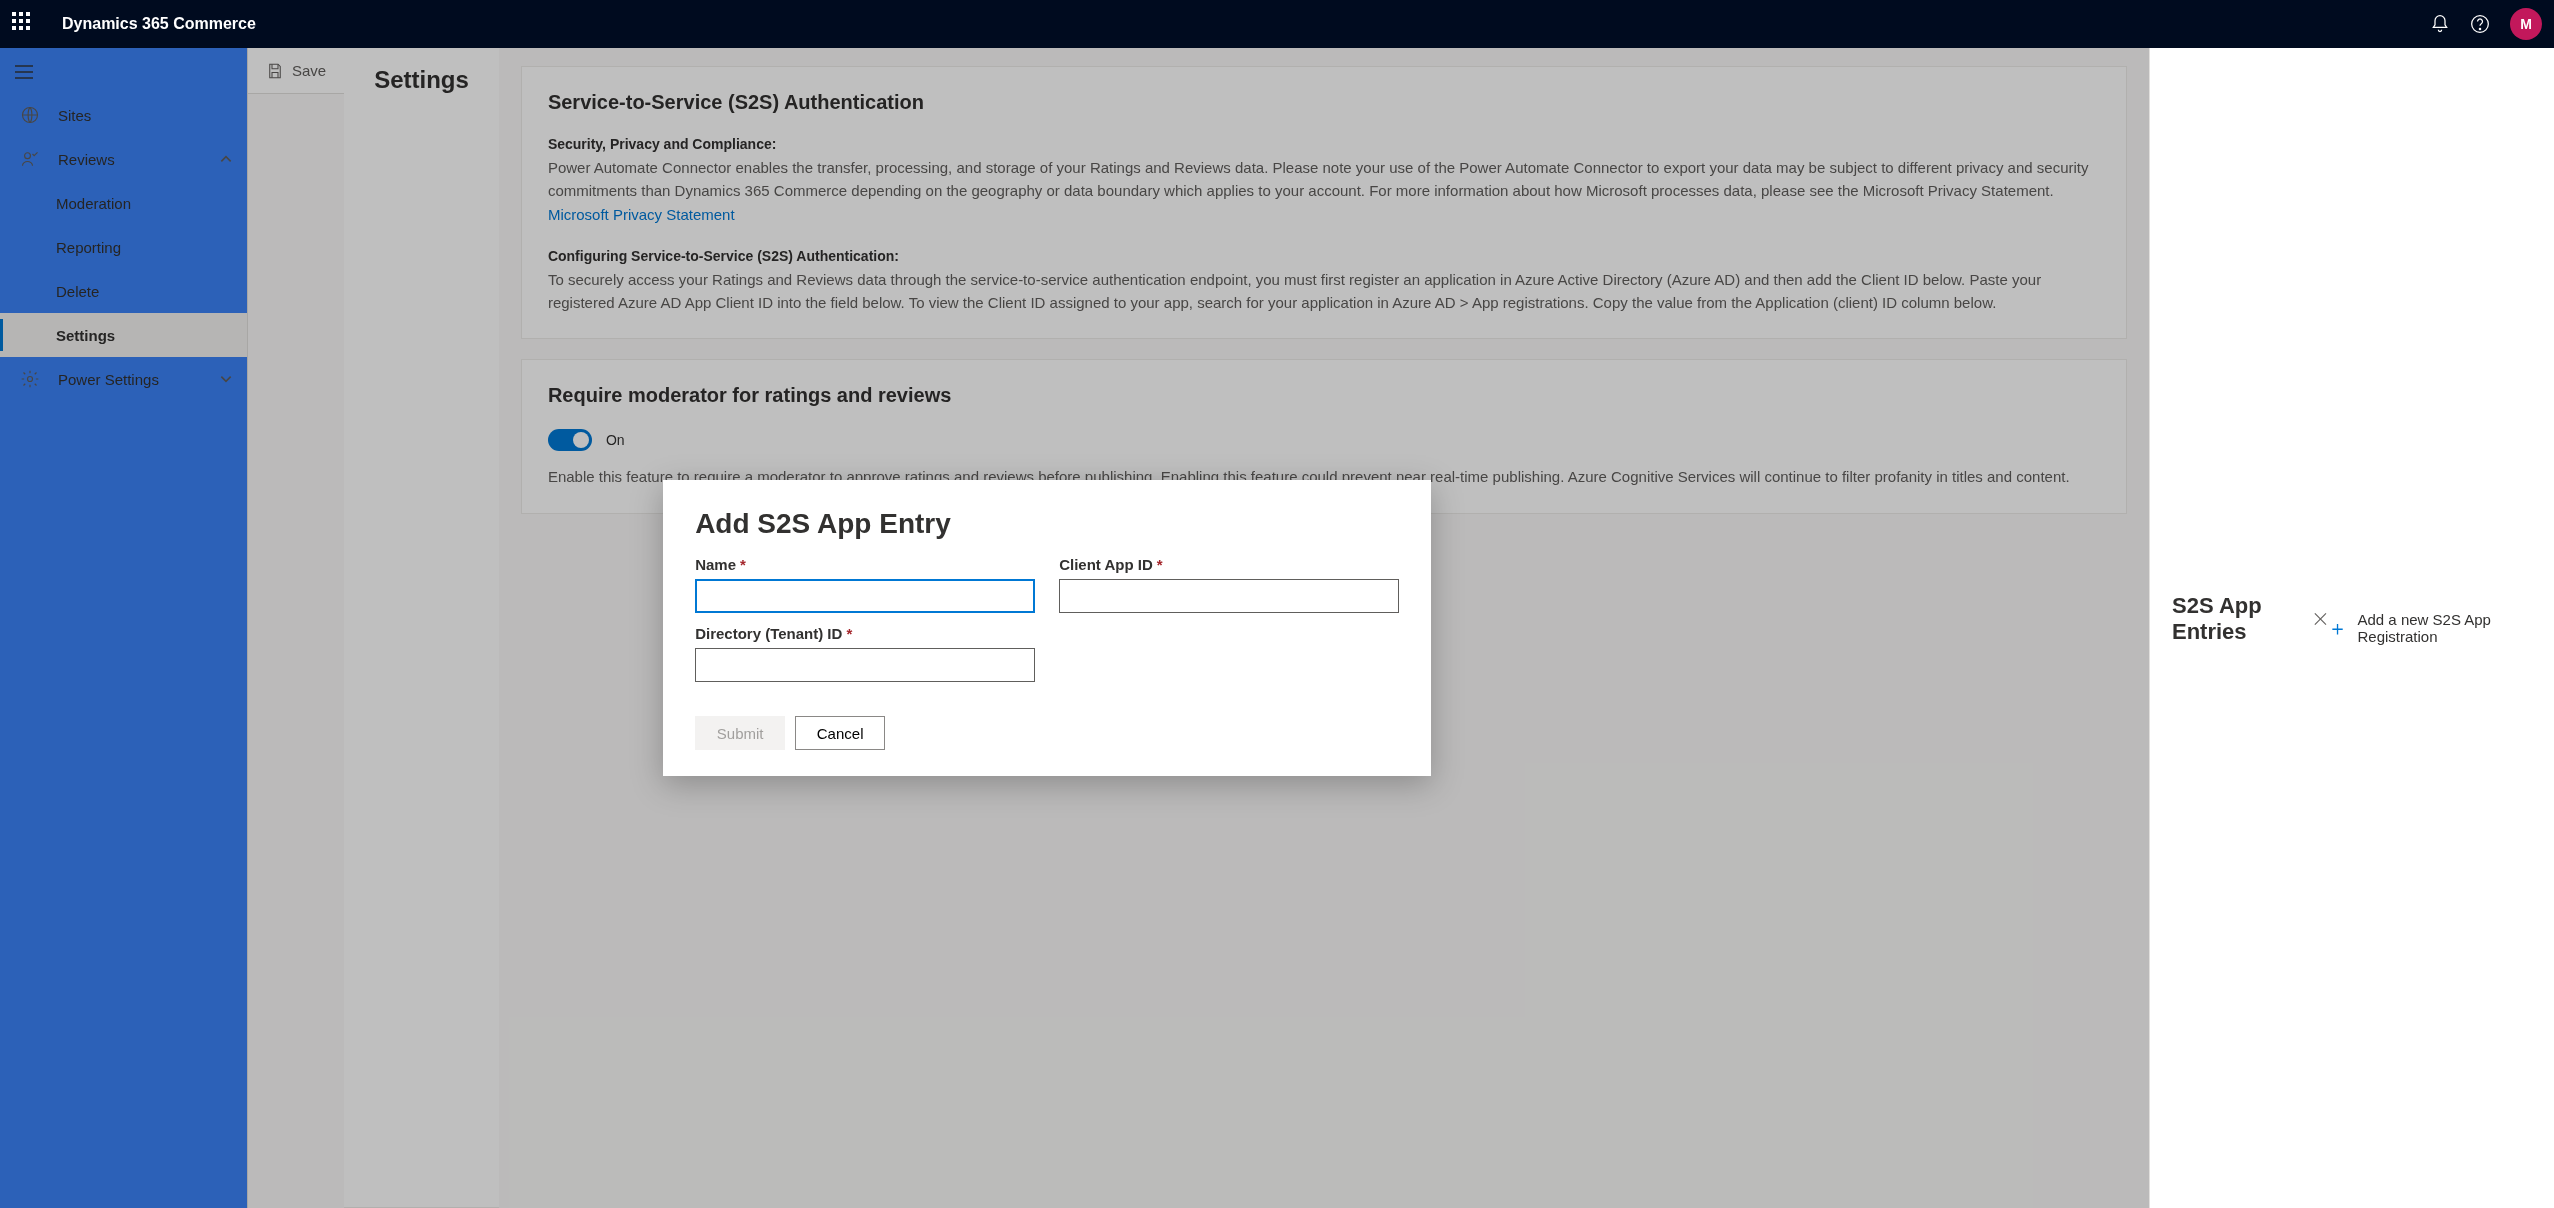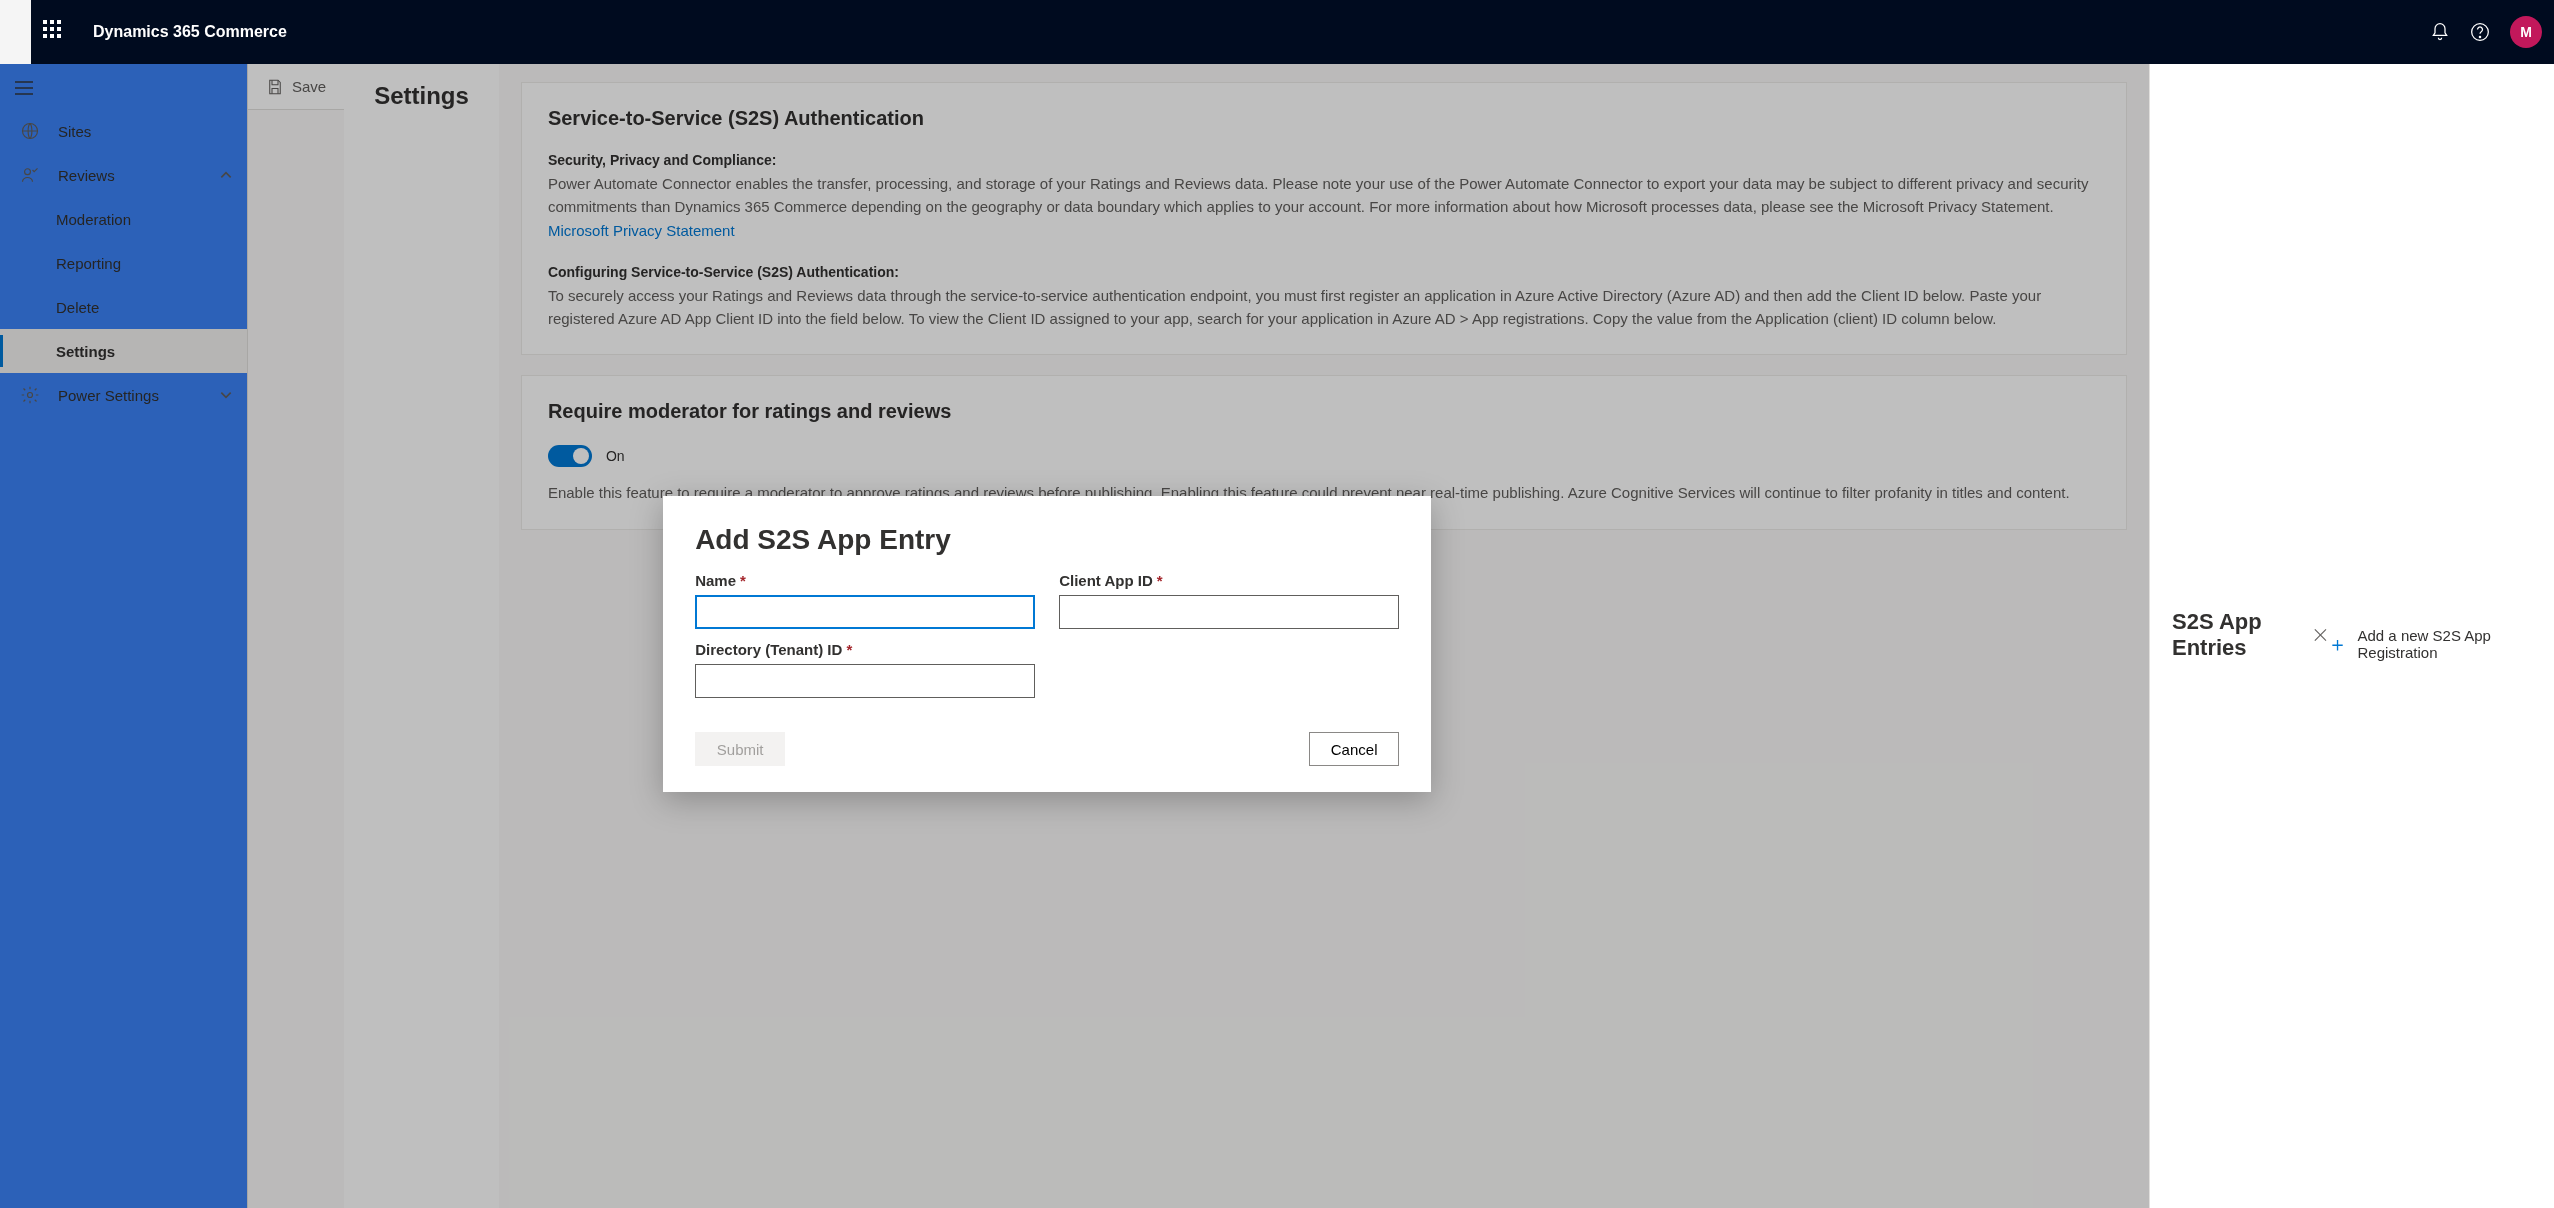--- a/index.html
+++ b/index.html
@@ -5,27 +5,26 @@
     * { box-sizing: border-box; margin: 0; padding: 0; }
     body {
       font-family: "Segoe UI", -apple-system, BlinkMacSystemFont, sans-serif;
       font-size: 14px;
       background: #f5f5f5;
       color: #323130;
       overflow: hidden;
     }
     
     .topbar {
-      height: 64px;
+      height: 48px;
       background: #000b1f;
       color: #fff;
       display: flex;
       align-items: center;
       padding: 0 12px;
-      margin-left: 31px;
     }
     .waffle {
       width: 24px; height: 24px;
       display: grid;
       grid-template-columns: repeat(3, 4px);
       grid-template-rows: repeat(3, 4px);
       gap: 3px;
       margin-right: 26px;
       cursor: pointer;
     }
@@ -181,21 +180,21 @@
       height: 34px;
       border: 1px solid #605e5c;
       padding: 0 8px;
       font-size: 14px;
     }
     .field-input.focused {
       outline: none;
       border: 2px solid #0078d4;
     }
     .modal-actions {
-      display: flex; justify-content: space-between; 
+      display: flex; justify-content: flex-start; gap: 10px;
       margin-top: 34px;
     }
     .btn {
       min-width: 90px; height: 34px;
       padding: 0 18px;
       font-size: 15px;
       cursor: pointer;
       border: 1px solid #8a8886;
       background: #fff;
     }

